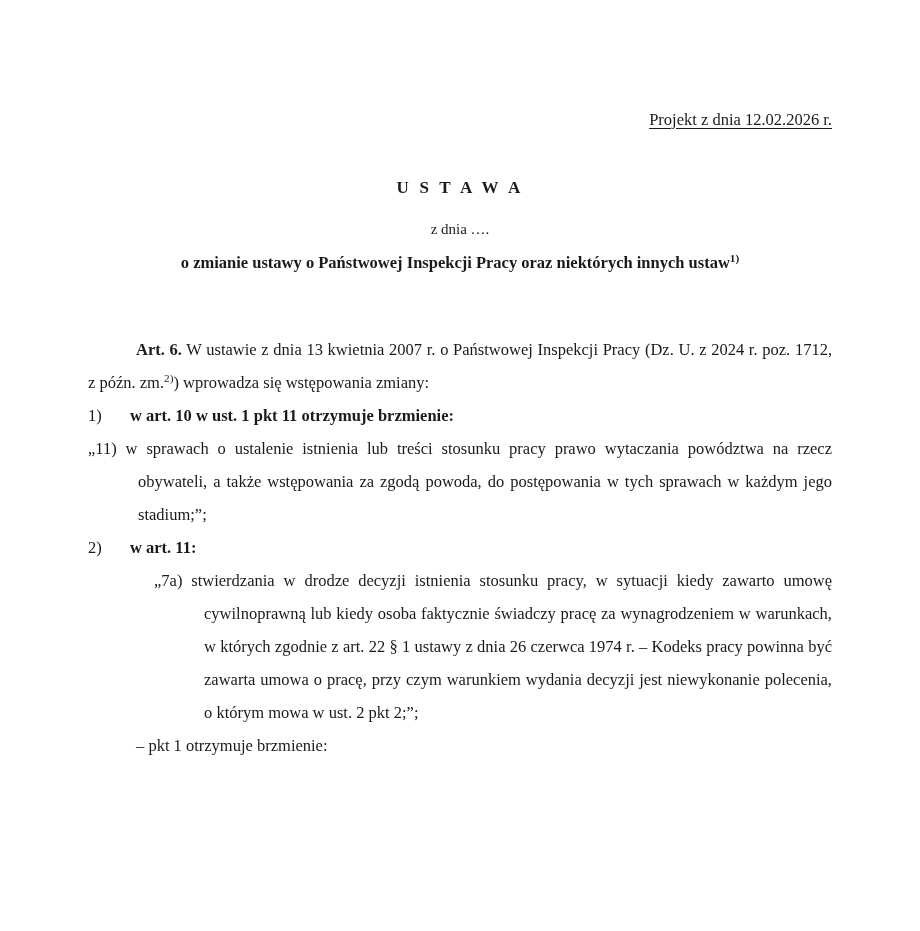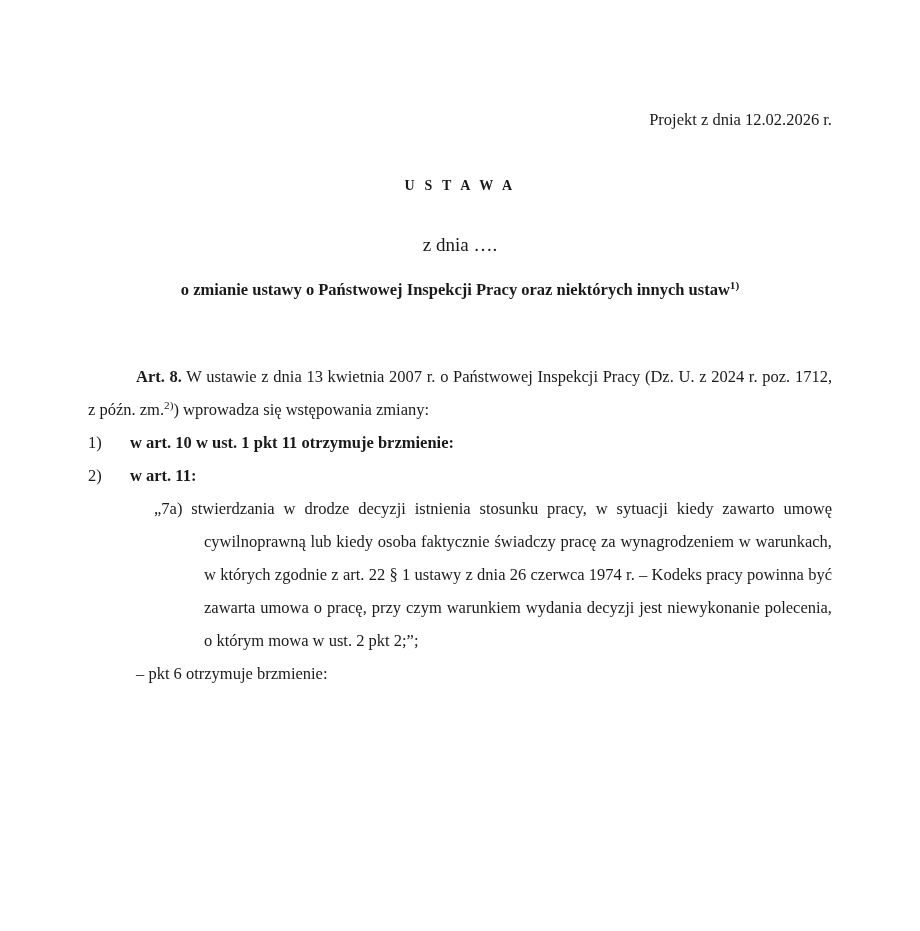--- a/index.html
+++ b/index.html
@@ -26,44 +26,45 @@
   }
 
   
   .doc-header {
     text-align: right;
     margin-top: 112px;
     font-size: 16.5px;
     line-height: 1.0;
   }
   .doc-header .draft-stamp {
+    text-decoration: underline;
     text-underline-offset: 3px;
     white-space: nowrap;
   }
 
   
   .title-block {
     text-align: center;
     margin-top: 50px;
   }
   .act-word {
     font-weight: bold;
-    font-size: 14px;
+    font-size: 17px;
     letter-spacing: 3.2px;
     line-height: 1.0;
   }
   .act-date {
-    font-size: 19px;
-    margin-top: 42px;
+    font-size: 15px;
+    margin-top: 26px;
     line-height: 1.0;
   }
   .act-subject {
     font-weight: bold;
     font-size: 16.5px;
-    margin-top: 28px;
+    margin-top: 18px;
     line-height: 1.0;
   }
   sup.fn {
     font-size: 0.68em;
     vertical-align: super;
     line-height: 0;
     font-weight: inherit;
   }
 
   
@@ -139,35 +140,36 @@
     <div class="act-word">U S T A W A</div>
     <div class="act-date">z dnia ….</div>
     <div class="act-subject">
       <span>o zmianie ustawy o Państwowej Inspekcji Pracy oraz niektórych innych ustaw</span><sup class="fn">1)</sup>
     </div>
   </div>
 
   <div class="body-block">
 
     <p class="line art-lead">
-      <span class="art-no">Art. 8.</span><span> W ustawie z dnia 13 kwietnia 2007 r. o Państwowej Inspekcji Pracy (Dz. U. z 2024 r. poz. 1712, z późn. zm.</span><sup class="fn">2)</sup><span>) wprowadza się wstępowania zmiany:</span>
+      <span class="art-no">Art. 6.</span><span> W ustawie z dnia 13 kwietnia 2007 r. o Państwowej Inspekcji Pracy (Dz. U. z 2024 r. poz. 1712, z późn. zm.</span><sup class="fn">2)</sup><span>) wprowadza się wstępowania zmiany:</span>
     </p>
 
     <div class="item-row">
       <span class="marker">1)</span>
       <span class="item-text">w art. 10 w ust. 1 pkt 11 otrzymuje brzmienie:</span>
     </div>
 
+    <p class="line quote-block">„11) w sprawach o ustalenie istnienia lub treści stosunku pracy prawo wytaczania powództwa na rzecz obywateli, a także wstępowania za zgodą powoda, do postępowania w tych sprawach w każdym jego stadium;”;</p>
 
     <div class="item-row">
       <span class="marker">2)</span>
       <span class="item-text">w art. 11:</span>
     </div>
 
 
 
 
     <p class="line quote-block deep">„7a) stwierdzania w drodze decyzji istnienia stosunku pracy, w sytuacji kiedy zawarto umowę cywilnoprawną lub kiedy osoba faktycznie świadczy pracę za wynagrodzeniem w warunkach, w których zgodnie z art. 22 § 1 ustawy z dnia 26 czerwca 1974 r. – Kodeks pracy powinna być zawarta umowa o pracę, przy czym warunkiem wydania decyzji jest niewykonanie polecenia, o którym mowa w ust. 2 pkt 2;”;</p>
 
-    <p class="line dash-item outdent">– pkt 6 otrzymuje brzmienie:</p>
+    <p class="line dash-item outdent">– pkt 1 otrzymuje brzmienie:</p>
 
   </div>
 </div>
 
 </body></html>

